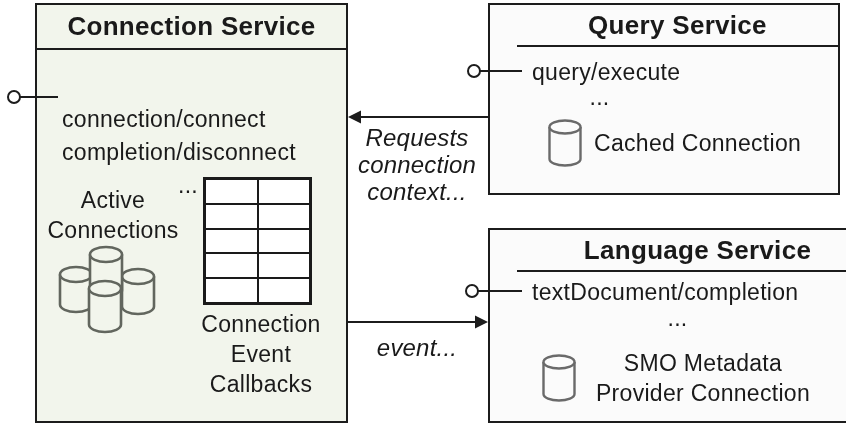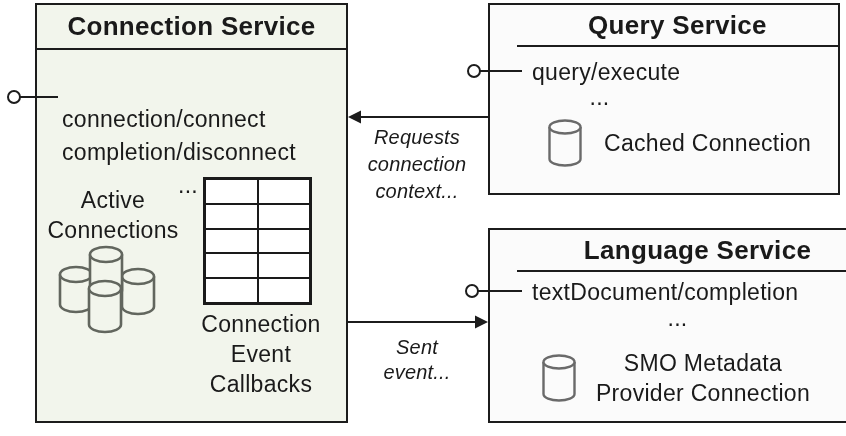--- a/index.html
+++ b/index.html
@@ -42,21 +42,21 @@
     border: 2px solid #1a1a1a;
     display: grid;
     grid-template-columns: 1fr 1fr;
     grid-template-rows: repeat(5, 1fr);
   }
   .grid-table .cell { border: 1px solid #1a1a1a; }
   .icon-row { display: flex; align-items: center; }
   .arrow-label {
     position: absolute;
     font-style: italic;
-    font-size: 20px;
+    font-size: 24px;
     text-align: center;
     width: 132px;
     letter-spacing: 0.2px;
   }
   .lbl-requests { line-height: 27px; }
   .lbl-sent     { line-height: 25px; }
   svg.overlay {
     position: absolute;
     inset: 0;
     width: 846px;
@@ -119,21 +119,21 @@
       <div>Callbacks</div>
     </div>
   </div>
 
   <div class="box plain" style="left:488px; top:3px; width:352px; height:192px;">
     <div class="box-header hdr-svc">Query Service</div>
 
     <div class="abs body-text" style="left:42px; top:55px; line-height:24px;">query/execute</div>
     <div class="abs body-text center-text" style="left:42px; top:80px; width:135px; line-height:24px;">...</div>
 
-    <div class="abs icon-row" style="left:58px; top:114px; gap:22px;">
+    <div class="abs icon-row" style="left:58px; top:114px; gap:12px;">
       <svg width="34" height="48" viewBox="0 0 34 48">
         <g stroke="#6a6a6a" stroke-width="2.4" fill="#fbfbfb">
           <path d="M 1.5 8 v 32 a 15.5 6.5 0 0 0 31 0 v -32"></path>
           <ellipse cx="17" cy="8" rx="15.5" ry="6.5"></ellipse>
         </g>
       </svg>
       <span class="body-text">Cached Connection</span>
     </div>
   </div>
 
@@ -157,21 +157,20 @@
     </div>
   </div>
 
   <div class="arrow-label lbl-requests" style="left:351px; top:124px;">
     <div>Requests</div>
     <div>connection</div>
     <div>context...</div>
   </div>
 
   <div class="arrow-label lbl-sent" style="left:351px; top:335px;">
-    <div>Sent</div>
     <div>event...</div>
   </div>
 
   <svg class="overlay" viewBox="0 0 846 436">
 
     <line x1="20" y1="97" x2="58" y2="97" stroke="#1c1c1c" stroke-width="2"></line>
     <circle cx="14" cy="97" r="6" fill="#ffffff" stroke="#1c1c1c" stroke-width="2"></circle>
 
     <line x1="480" y1="71" x2="522" y2="71" stroke="#1c1c1c" stroke-width="2"></line>
     <circle cx="474" cy="71" r="6" fill="#ffffff" stroke="#1c1c1c" stroke-width="2"></circle>

